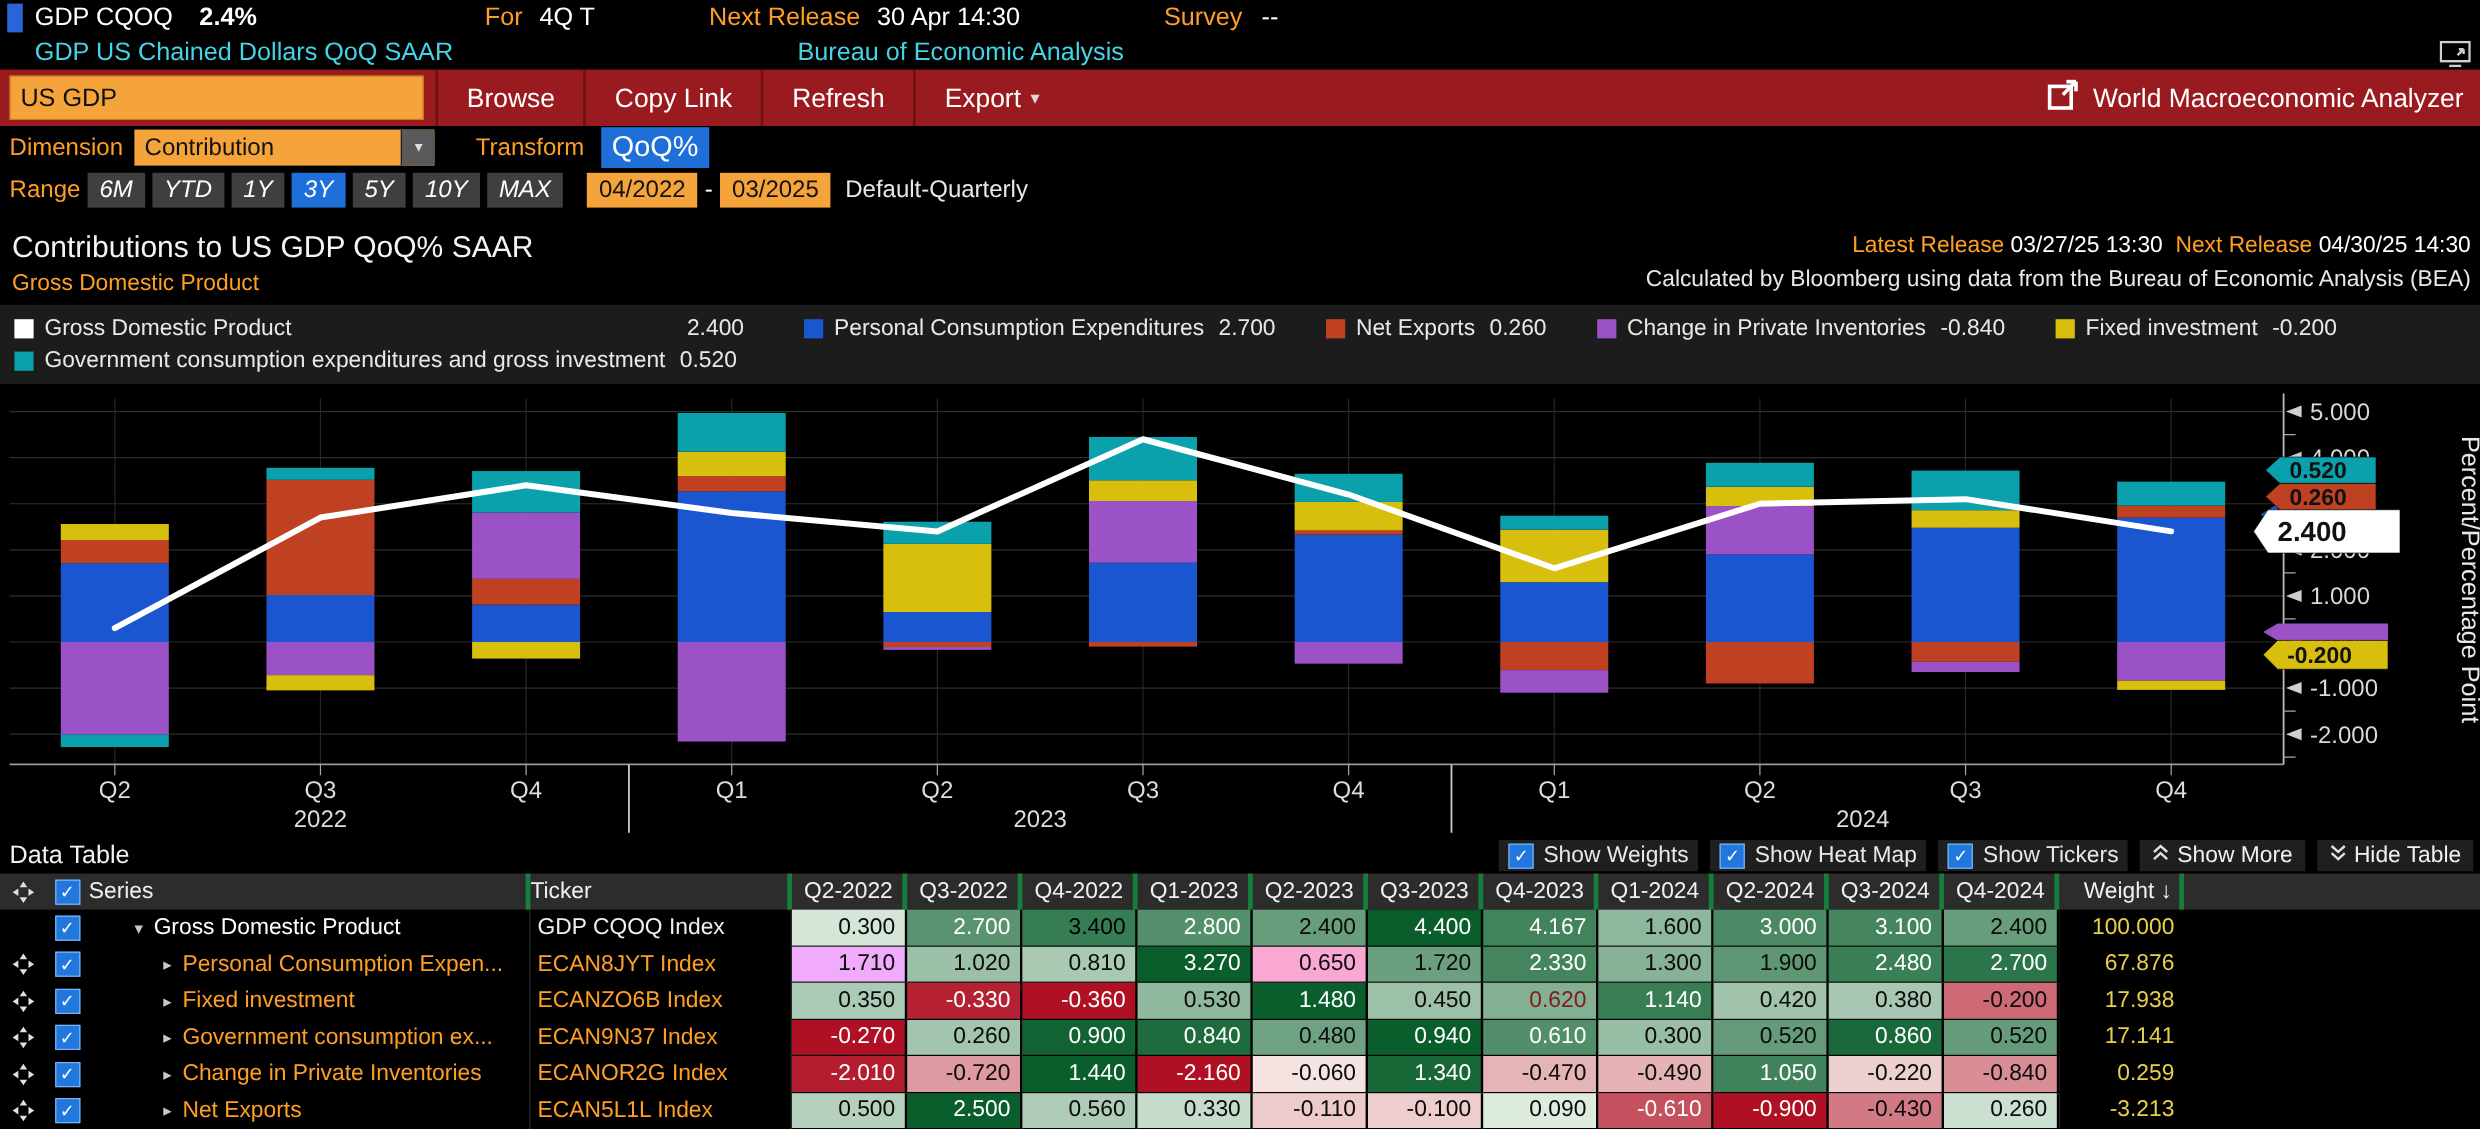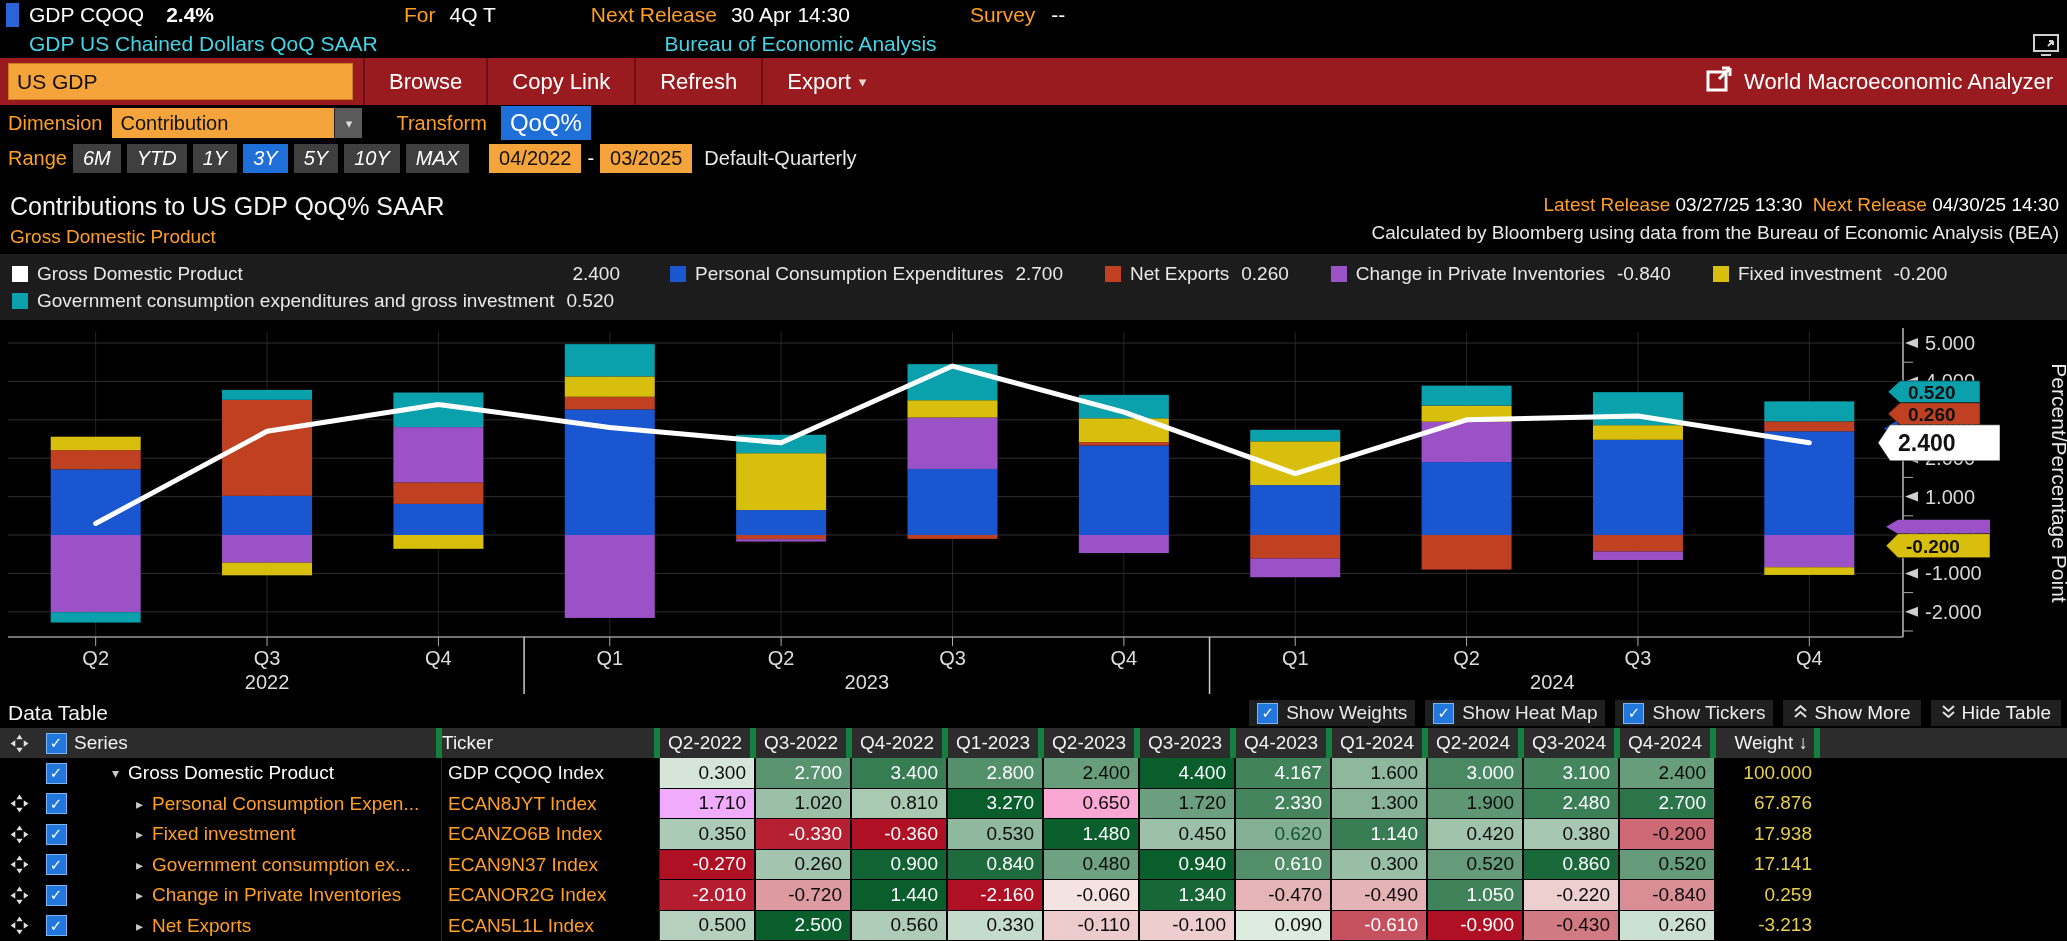--- a/index.html
+++ b/index.html
@@ -62,21 +62,21 @@
   #table-controls { margin-left:auto; display:flex; align-items:center; gap:10px; padding-right:6px; font-size:19px; }
   .toggle { display:flex; align-items:center; gap:8px; background:#1f1f1f; padding:2px 8px; cursor:pointer; }
   .tbl-btn { display:flex; align-items:center; gap:6px; background:#1f1f1f; padding:2px 10px; cursor:pointer; color:#f0f0f0; }
   .cb { width:21px; height:21px; background:#2277dd; border:1px solid #7db4f5; color:#fff; font-size:15px; font-weight:bold; display:flex; align-items:center; justify-content:center; flex:none; }
   #dtable { position:absolute; top:728px; left:0; width:2067px; }
   .trow { display:grid; grid-template-columns:38px 36px 368px 218px repeat(11,96px) 104px 1fr; height:30.5px; align-items:stretch; }
   .trow.head { height:30px; background:#2c2c2c; }
   .tc { display:flex; align-items:center; font-size:19px; overflow:hidden; white-space:nowrap; }
   .tc.icon-c { justify-content:center; }
   .tc.num { justify-content:flex-end; padding-right:8px; border-right:2px solid #000; border-bottom:1px solid #000; font-weight:500; }
-  .trow.head .tc { color:#f0f0f0; border-right:6px solid #15803d; }
+  .trow.head .tc { color:#f0f0f0; border-right:4px solid #15803d; }
   .trow.head .tc.plain { border-right:none; }
   .name-c { padding-left:38px; gap:9px; border-right:1px solid #2a2a2a; }
   .name-c.lvl1 { padding-left:62px; }
   .tick-c { padding-left:6px; border-right:1px solid #2a2a2a; }
   .arr { color:#c8c8c8; font-size:14px; flex:none; }
   .w-val { color:#e8cf4a; }
   .weight-h { color:#ff9e24; }
 </style>
 </head>
 <body>
@@ -409,21 +409,21 @@
         <div class="tc icon-c">
           <span class="cb">✓</span>
         </div>
         <div class="tc name-c">
           <span class="arr">▾</span>
           <span style="color: rgb(255, 255, 255);">Gross Domestic Product</span>
         </div>
         <div class="tc tick-c" style="color: rgb(240, 240, 240);">GDP CQOQ Index</div>
         <div class="tc num" style="background: rgb(213, 230, 217); color: rgb(11, 11, 11);">0.300</div>
         <div class="tc num" style="background: rgb(89, 147, 111); color: rgb(255, 255, 255);">2.700</div>
-        <div class="tc num" style="background: rgb(55, 125, 83); color: #ffffff;">3.400</div>
+        <div class="tc num" style="background: rgb(55, 125, 83); color: #000000;">3.400</div>
         <div class="tc num" style="background: rgb(84, 144, 107); color: rgb(255, 255, 255);">2.800</div>
         <div class="tc num" style="background: rgb(103, 157, 123); color: rgb(11, 11, 11);">2.400</div>
         <div class="tc num" style="background: rgb(9, 94, 44); color: rgb(255, 255, 255);">4.400</div>
         <div class="tc num" style="background: rgb(65, 131, 91); color: rgb(255, 255, 255);">4.167</div>
         <div class="tc num" style="background: rgb(143, 183, 157); color: rgb(11, 11, 11);">1.600</div>
         <div class="tc num" style="background: rgb(74, 137, 99); color: rgb(255, 255, 255);">3.000</div>
         <div class="tc num" style="background: rgb(69, 134, 95); color: rgb(255, 255, 255);">3.100</div>
         <div class="tc num" style="background: rgb(103, 157, 123); color: rgb(11, 11, 11);">2.400</div>
         <div class="tc num w-val" style="border-right: none;">100.000</div>
         <div class="tc"></div>
@@ -469,21 +469,21 @@
           <span class="arr">▸</span>
           <span style="color: rgb(255, 158, 36);">Fixed investment</span>
         </div>
         <div class="tc tick-c" style="color: rgb(255, 158, 36);">ECANZO6B Index</div>
         <div class="tc num" style="background: rgb(172, 203, 182); color: rgb(11, 11, 11);">0.350</div>
         <div class="tc num" style="background: rgb(181, 32, 50); color: rgb(255, 255, 255);">-0.330</div>
         <div class="tc num" style="background: rgb(176, 16, 36); color: rgb(255, 255, 255);">-0.360</div>
         <div class="tc num" style="background: rgb(144, 184, 158); color: rgb(11, 11, 11);">0.530</div>
         <div class="tc num" style="background: rgb(9, 94, 44); color: rgb(255, 255, 255);">1.480</div>
         <div class="tc num" style="background: rgb(156, 192, 168); color: rgb(11, 11, 11);">0.450</div>
-        <div class="tc num" style="background: rgb(131, 175, 147); color: #14532d;">0.620</div>
+        <div class="tc num" style="background: rgb(131, 175, 147); color: #7f1d1d;">0.620</div>
         <div class="tc num" style="background: rgb(56, 125, 83); color: rgb(255, 255, 255);">1.140</div>
         <div class="tc num" style="background: rgb(161, 195, 172); color: rgb(11, 11, 11);">0.420</div>
         <div class="tc num" style="background: rgb(167, 199, 178); color: rgb(11, 11, 11);">0.380</div>
         <div class="tc num" style="background: rgb(205, 106, 117); color: rgb(11, 11, 11);">-0.200</div>
         <div class="tc num w-val" style="border-right: none;">17.938</div>
         <div class="tc"></div>
       </div>
       <div class="trow">
         <div class="tc icon-c">
           <svg width="19" height="19" viewBox="0 0 18 18">

